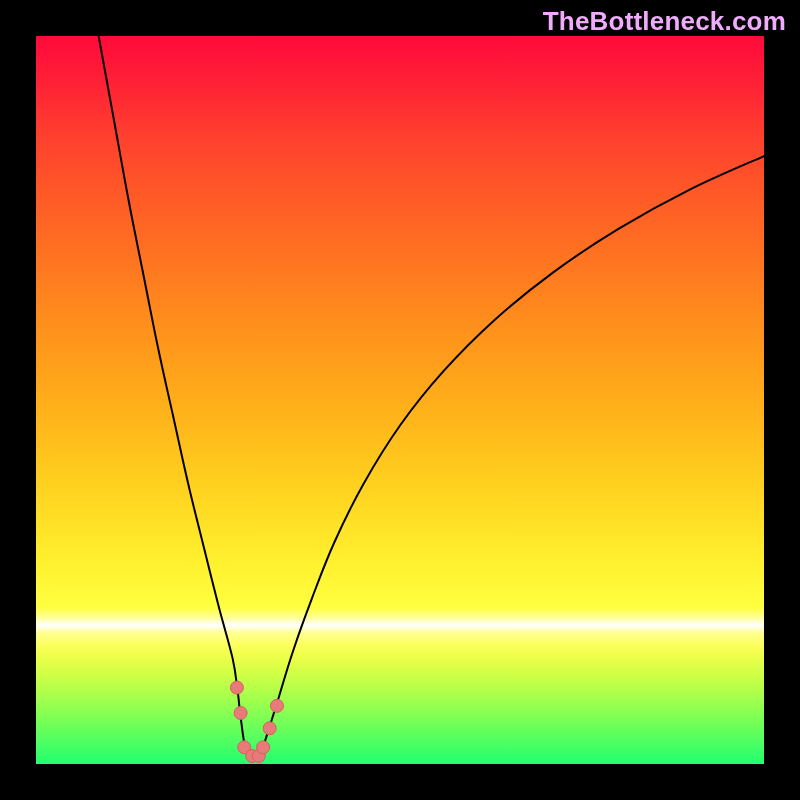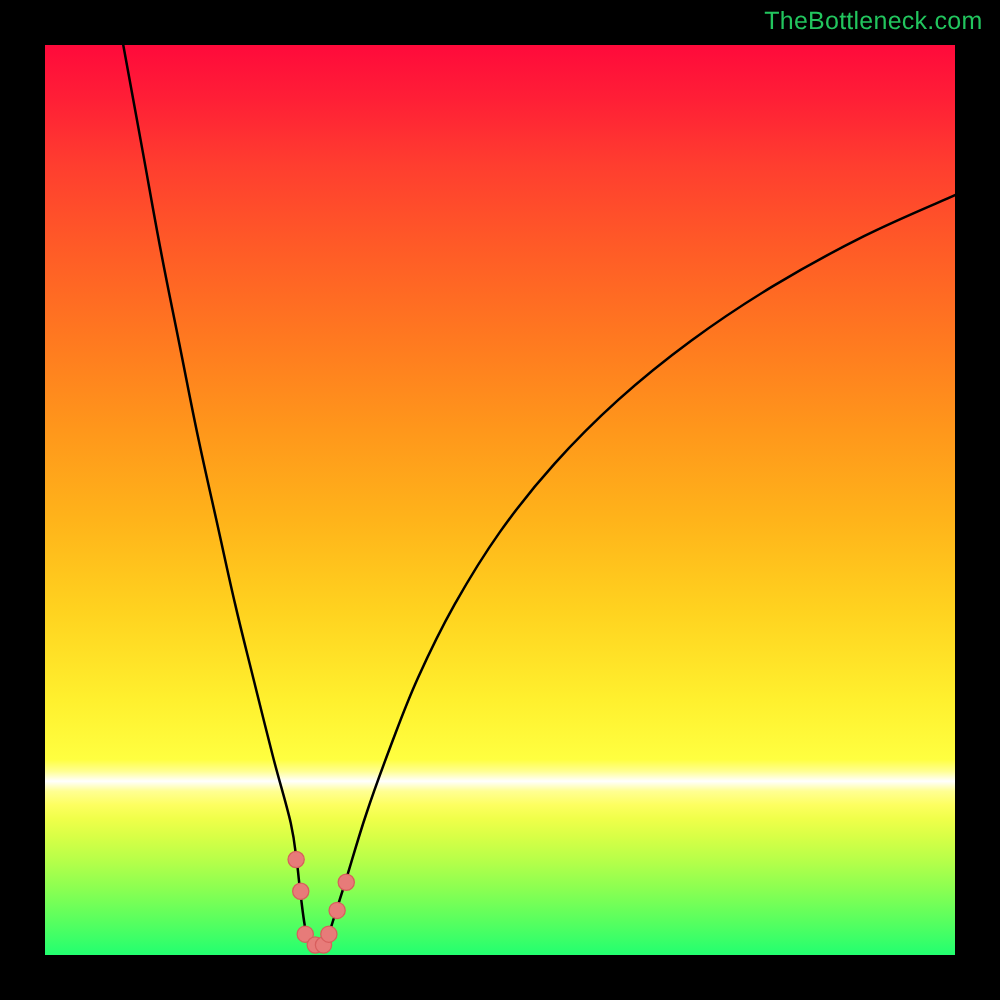--- a/index.html
+++ b/index.html
@@ -1,17 +1,17 @@
 <!DOCTYPE html>
 <html><head>
 <meta charset="utf-8">
 <style>
 html,body{margin:0;padding:0;width:800px;height:800px;overflow:hidden}
 .frame{width:800px;height:800px;background:#000;position:relative;font-family:Arial,Helvetica,sans-serif}
-.watermark{position:absolute;top:6px;right:14px;color:#22c55e;font-size:20px;font-weight:400;letter-spacing:.2px}
+.watermark{position:absolute;top:6px;right:14px;color:#f0abfc;font-size:26px;font-weight:700;letter-spacing:.2px}
 .plot{position:absolute;left:36px;top:36px;width:728px;height:728px}
 .gradient{position:absolute;inset:0;background:linear-gradient(to bottom,
  #ff0a3b 0%,
  #ff1f36 6%,
  #ff3d2f 13%,
  #ff5a27 22%,
  #ff7820 32%,
  #ff961b 42%,
  #ffb31a 52%,
  #ffd21f 62%,

